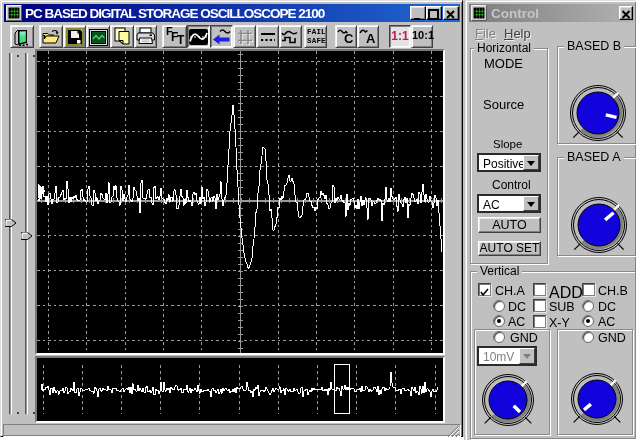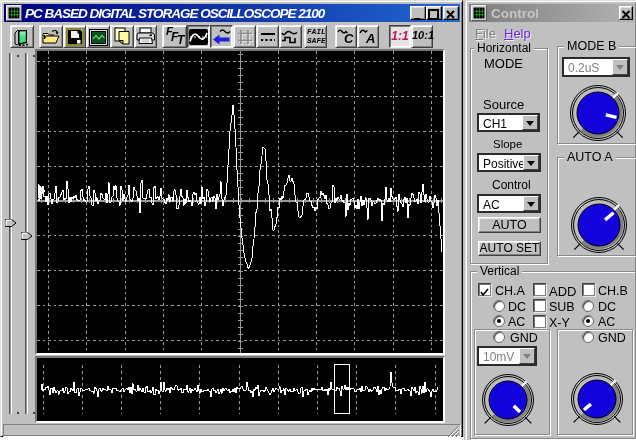--- a/index.html
+++ b/index.html
@@ -41,21 +41,21 @@
   border:1px solid #808080; border-top-color:#404040; border-left-color:#404040;
   box-shadow: inset 1px 1px 0 #777, 1px 1px 0 #e8e8e8; }
 .radio { position:absolute; width:12px; height:12px; border-radius:50%; background:#fff;
   border:1px solid #6a6a6a; box-shadow: inset 1px 1px 1px #444; }
 .radio.sel:after { content:""; position:absolute; left:3px; top:3px; width:4px; height:4px; border-radius:50%; background:#000; }
 .vgroove { position:absolute; width:3px; background:#9a9a9a; border-left:1px solid #555; border-right:1px solid #fff; }
 </style>
 </head>
 <body>
 
-<div class="abs win" style="left:0; top:0; width:463px; height:437px;font-style:italic;">
+<div class="abs win" style="left:0; top:0; width:463px; height:437px;">
   <div class="titlebar tb-active" style="width:456px;">
     <svg class="abs" style="left:2px; top:1px;" width="16" height="16">
         <rect x="0" y="0" width="16" height="16" fill="#b8b8b8"></rect>
 <path d="M0.5 15.5 V0.5 H15.5" fill="none" stroke="#efefef"></path>
 <path d="M15.5 0.5 V15.5 H0.5" fill="none" stroke="#5a5a5a"></path>
 <rect x="2" y="2" width="12" height="12" fill="#000"></rect>
 <rect x="2" y="2" width="12" height="12" fill="none" stroke="#e8e8e8" stroke-width="1"></rect>
 <path d="M5.7 3 V13 M8.5 3 V13 M11.3 3 V13 M3 6.3 H13 M3 9.7 H13" stroke="#0f5c0f" stroke-width="1"></path>
 <g fill="#2fc42f">
 <rect x="5.1" y="5.7" width="1.4" height="1.4"></rect>
@@ -283,64 +283,56 @@
           <rect x="10.7" y="9.1" width="1.4" height="1.4"></rect>
 </g>
       </svg>
     <div class="tbtext" style="left:22px; color:#c6c6c6; letter-spacing:0;">Control</div>
     <div class="capbtn" style="left:150px; width:14px;"><svg width="12" height="12">
           <path d="M2.5 2 L9.5 9 M9.5 2 L2.5 9" stroke="#000" stroke-width="2"></path>
         </svg></div>
   </div>
 
   <div class="abs" style="left:9px; top:25px; font-size:13px; color:#828282; text-shadow:1px 1px 0 #efefef;"><span style="text-decoration:underline;">F</span>ile</div>
-  <div class="abs" style="left:38px; top:25px; font-size:13px; color:#6d28d9; text-shadow:1px 1px 0 #efefef;"><span style="text-decoration:underline;">H</span>elp</div>
+  <div class="abs" style="left:38px; top:25px; font-size:13px; color:#404040; text-shadow:1px 1px 0 #efefef;"><span style="text-decoration:underline;">H</span>elp</div>
 
   <div class="abs groupbox" style="left:4px; top:47px; width:78px; height:216px;">
     <div class="gblabel" style="left:3px;">Horizontal</div>
   </div>
   <div class="lbl" style="left:18px; top:55px; font-size:13px;">MODE</div>
   <div class="lbl" style="left:17px; top:96px; font-size:13px;">Source</div>
-  <div class="combo" style="left:11px; top:112px; width:63px; height:19px;">
-      <div class="txt">CH1</div>
-      <div class="btn"></div>
-    </div>
   <div class="lbl" style="left:27px; top:137px; font-size:11.5px;">Slope</div>
   <div class="combo" style="left:11px; top:152px; width:64px; height:19px;">
       <div class="txt">Positive</div>
       <div class="btn"></div>
     </div>
   <div class="lbl" style="left:26px; top:177px; font-size:12px;">Control</div>
   <div class="combo" style="left:11px; top:193px; width:64px; height:19px;">
       <div class="txt">AC</div>
       <div class="btn"></div>
     </div>
   <div class="pushbtn" style="left:12px; top:216px; width:63px; height:16px; line-height:14px; font-size:12.5px;">AUTO</div>
   <div class="pushbtn" style="left:12px; top:240px; width:63px; height:15px; line-height:13px; font-size:12px;">AUTO SET</div>
 
   <div class="abs groupbox" style="left:91px; top:45px; width:80px; height:98px;">
-    <div class="gblabel" style="left:6px; font-size:12.5px;">MODE B</div>
-  </div>
-  <div class="combo dis" style="left:96px; top:56px; width:68px; height:20px;">
-      <div class="txt">0.2uS</div>
-      <div class="btn"></div>
-    </div>
+    <div class="gblabel" style="left:6px; font-size:12.5px;">BASED B</div>
+  </div>
   <svg class="abs" style="left:103px; top:83px;" width="58" height="58">
       <circle cx="29.0" cy="29.0" r="27.5" fill="none" stroke="#000" stroke-width="1"></circle>
 <circle cx="29.0" cy="29.0" r="25.5" fill="#bcbcbc" stroke="#000" stroke-width="1"></circle>
 <path d="M47.0 11.0 A25.5 25.5 0 0 1 11.0 47.0 L14.2 43.8 A21 21 0 0 0 43.8 14.2 Z" fill="#818181"></path>
 <line x1="47.7" y1="47.7" x2="53.7" y2="53.7" stroke="#000" stroke-width="1.2"></line>
 <line x1="10.3" y1="47.7" x2="4.3" y2="53.7" stroke="#000" stroke-width="1.2"></line>
 <line x1="43.5" y1="14.5" x2="49.2" y2="8.8" stroke="#fff" stroke-width="2.2"></line>
 <circle cx="29.0" cy="29.0" r="21" fill="#1203dd" stroke="#000" stroke-width="1"></circle>
 <line x1="36.8" y1="30.8" x2="47.5" y2="33.3" stroke="#fff" stroke-width="3.4"></line>
     </svg>
 
   <div class="abs groupbox" style="left:91px; top:156px; width:80px; height:99px;">
-    <div class="gblabel" style="left:6px; font-size:12.5px;">AUTO A</div>
+    <div class="gblabel" style="left:6px; font-size:12.5px;">BASED A</div>
   </div>
   <svg class="abs" style="left:104px; top:195px;" width="58" height="58">
       <circle cx="29.0" cy="29.0" r="27.5" fill="none" stroke="#000" stroke-width="1"></circle>
 <circle cx="29.0" cy="29.0" r="25.5" fill="#bcbcbc" stroke="#000" stroke-width="1"></circle>
 <path d="M47.0 11.0 A25.5 25.5 0 0 1 11.0 47.0 L14.2 43.8 A21 21 0 0 0 43.8 14.2 Z" fill="#818181"></path>
 <line x1="47.7" y1="47.7" x2="53.7" y2="53.7" stroke="#000" stroke-width="1.2"></line>
 <line x1="10.3" y1="47.7" x2="4.3" y2="53.7" stroke="#000" stroke-width="1.2"></line>
 <line x1="43.5" y1="14.5" x2="49.2" y2="8.8" stroke="#fff" stroke-width="2.2"></line>
 <circle cx="29.0" cy="29.0" r="21" fill="#1203dd" stroke="#000" stroke-width="1"></circle>
 <line x1="35.1" y1="23.9" x2="43.6" y2="16.8" stroke="#fff" stroke-width="3.4"></line>
@@ -348,21 +340,21 @@
 
   <div class="abs groupbox" style="left:4px; top:270px; width:166px; height:168px;">
     <div class="gblabel" style="left:6px;">Vertical</div>
   </div>
 
   <div class="chk" style="left:12px; top:282px;"><svg width="11" height="11">
         <path d="M2 5 L4 8 L9 2" stroke="#000" stroke-width="1.6" fill="none"></path>
       </svg></div>
   <div class="lbl" style="left:29px; top:283px; font-size:12.5px;">CH.A</div>
   <div class="chk" style="left:67px; top:282px;"></div>
-  <div class="lbl" style="left:83px; top:283px; font-size:13px;">ADD</div>
+  <div class="lbl" style="left:83px; top:283px; font-size:16px;">ADD</div>
   <div class="chk" style="left:116px; top:282px;"></div>
   <div class="lbl" style="left:132px; top:283px; font-size:12.5px;">CH.B</div>
 
   <div class="radio" style="left:27px; top:299px;"></div>
   <div class="lbl" style="left:42px; top:299px; font-size:12.5px;">DC</div>
   <div class="chk" style="left:67px; top:298px;"></div>
   <div class="lbl" style="left:83px; top:299px; font-size:12.5px;">SUB</div>
   <div class="radio" style="left:116px; top:299px;"></div>
   <div class="lbl" style="left:132px; top:299px; font-size:12.5px;">DC</div>
 

